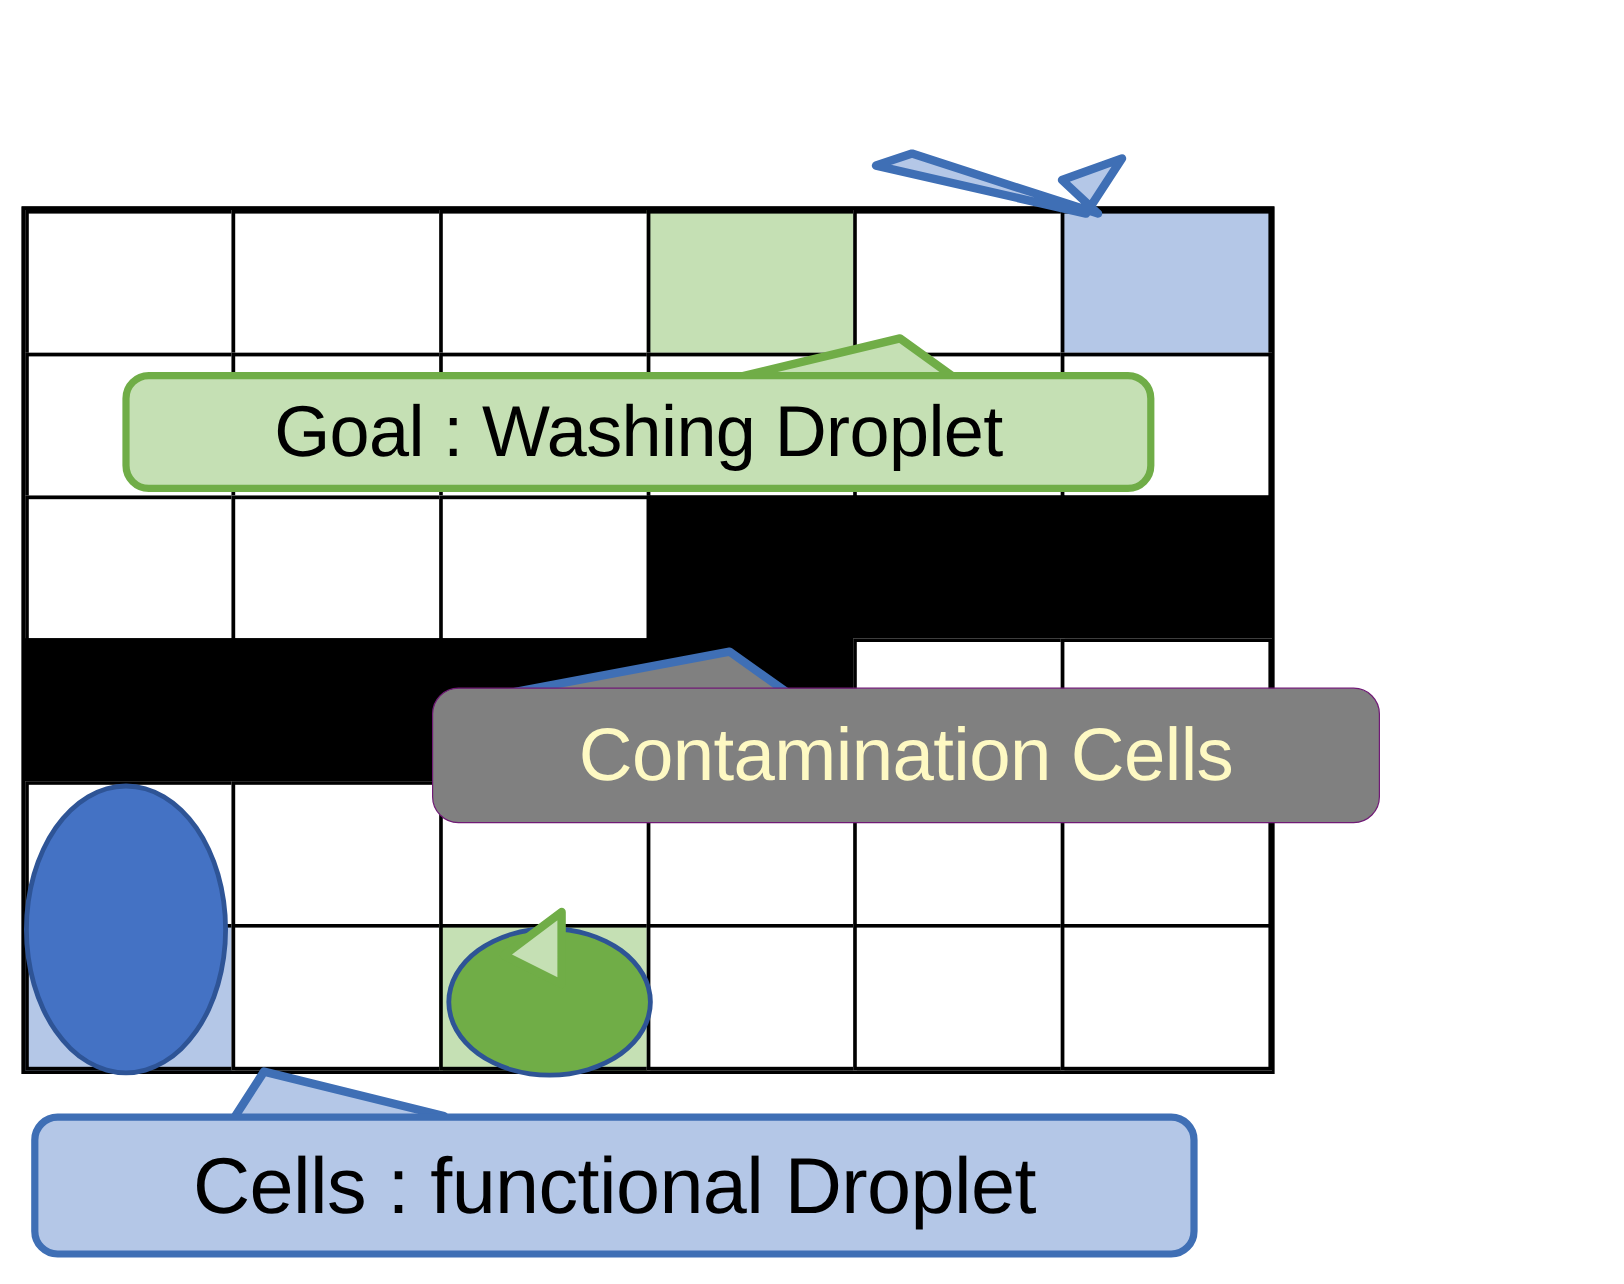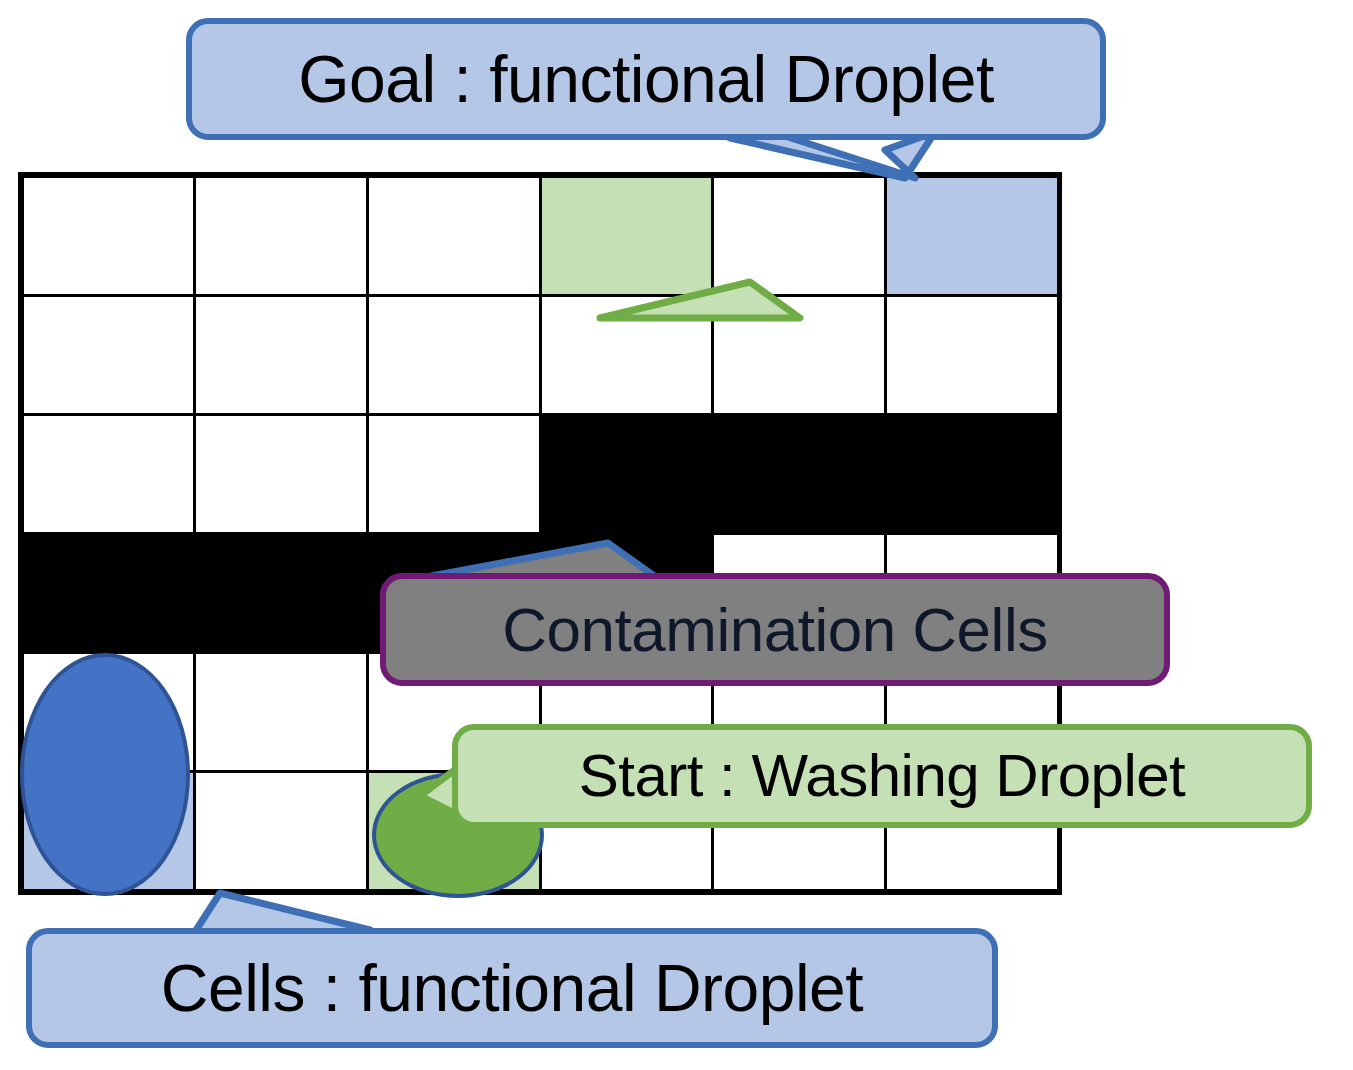--- a/index.html
+++ b/index.html
@@ -82,23 +82,22 @@
   }
   
   .callout.green{
     background:#c5e0b4;
     border:6px solid #70ad47;
     color:#000000;
   }
   
   .callout.gray{
     background:#808080;
-    border:6px solid #701a75;
-    color:#0f172a;
-    margin-left:20px;
+    border:1px solid #701a75;
+    color:#fef9c3;
   }
 
   #co-goal-func{left:186px;top:18px;width:920px;height:122px;font-size:66px;}
   #co-goal-wash{left:102px;top:310px;width:860px;height:100px;font-size:60px;}
   #co-contam   {left:360px;top:573px;width:790px;height:113px;font-size:62px;}
   #co-start-wash{left:452px;top:724px;width:860px;height:104px;font-size:60px;}
   #co-start-func{left:26px;top:928px;width:972px;height:120px;font-size:66px;}
 
   
   #tails{position:absolute;left:0;top:0;width:1353px;height:1070px;pointer-events:none;}
@@ -156,30 +155,27 @@
 
     <polygon points="600,318 750,282 800,318" fill="#c5e0b4" stroke="#70ad47" stroke-width="7" stroke-linejoin="round"></polygon>
 
     <polygon points="400,582 608,543 660,580" fill="#808080" stroke="#3f6fb5" stroke-width="7" stroke-linejoin="round"></polygon>
 
     <polygon points="468,760 420,796 468,820" fill="#c5e0b4" stroke="#70ad47" stroke-width="7" stroke-linejoin="round"></polygon>
 
     <polygon points="180,955 220,893 370,930 330,952" fill="#b4c7e7" stroke="#3f6fb5" stroke-width="7" stroke-linejoin="round"></polygon>
   </svg>
 
-  <div class="callout blue" id="co-goal-func">
-    <span class="txt">Goal : functional Droplet</span>
+
+  <div class="callout green" id="co-goal-wash">
+    <span class="txt">Goal : Washing Droplet</span>
   </div>
-
 
   <div class="callout gray" id="co-contam">
     <span class="txt">Contamination Cells</span>
   </div>
 
-  <div class="callout green" id="co-start-wash">
-    <span class="txt">Start : Washing Droplet</span>
-  </div>
 
   <div class="callout blue" id="co-start-func">
     <span class="txt">Cells : functional Droplet</span>
   </div>
 
 </div>
 
 </body></html>

